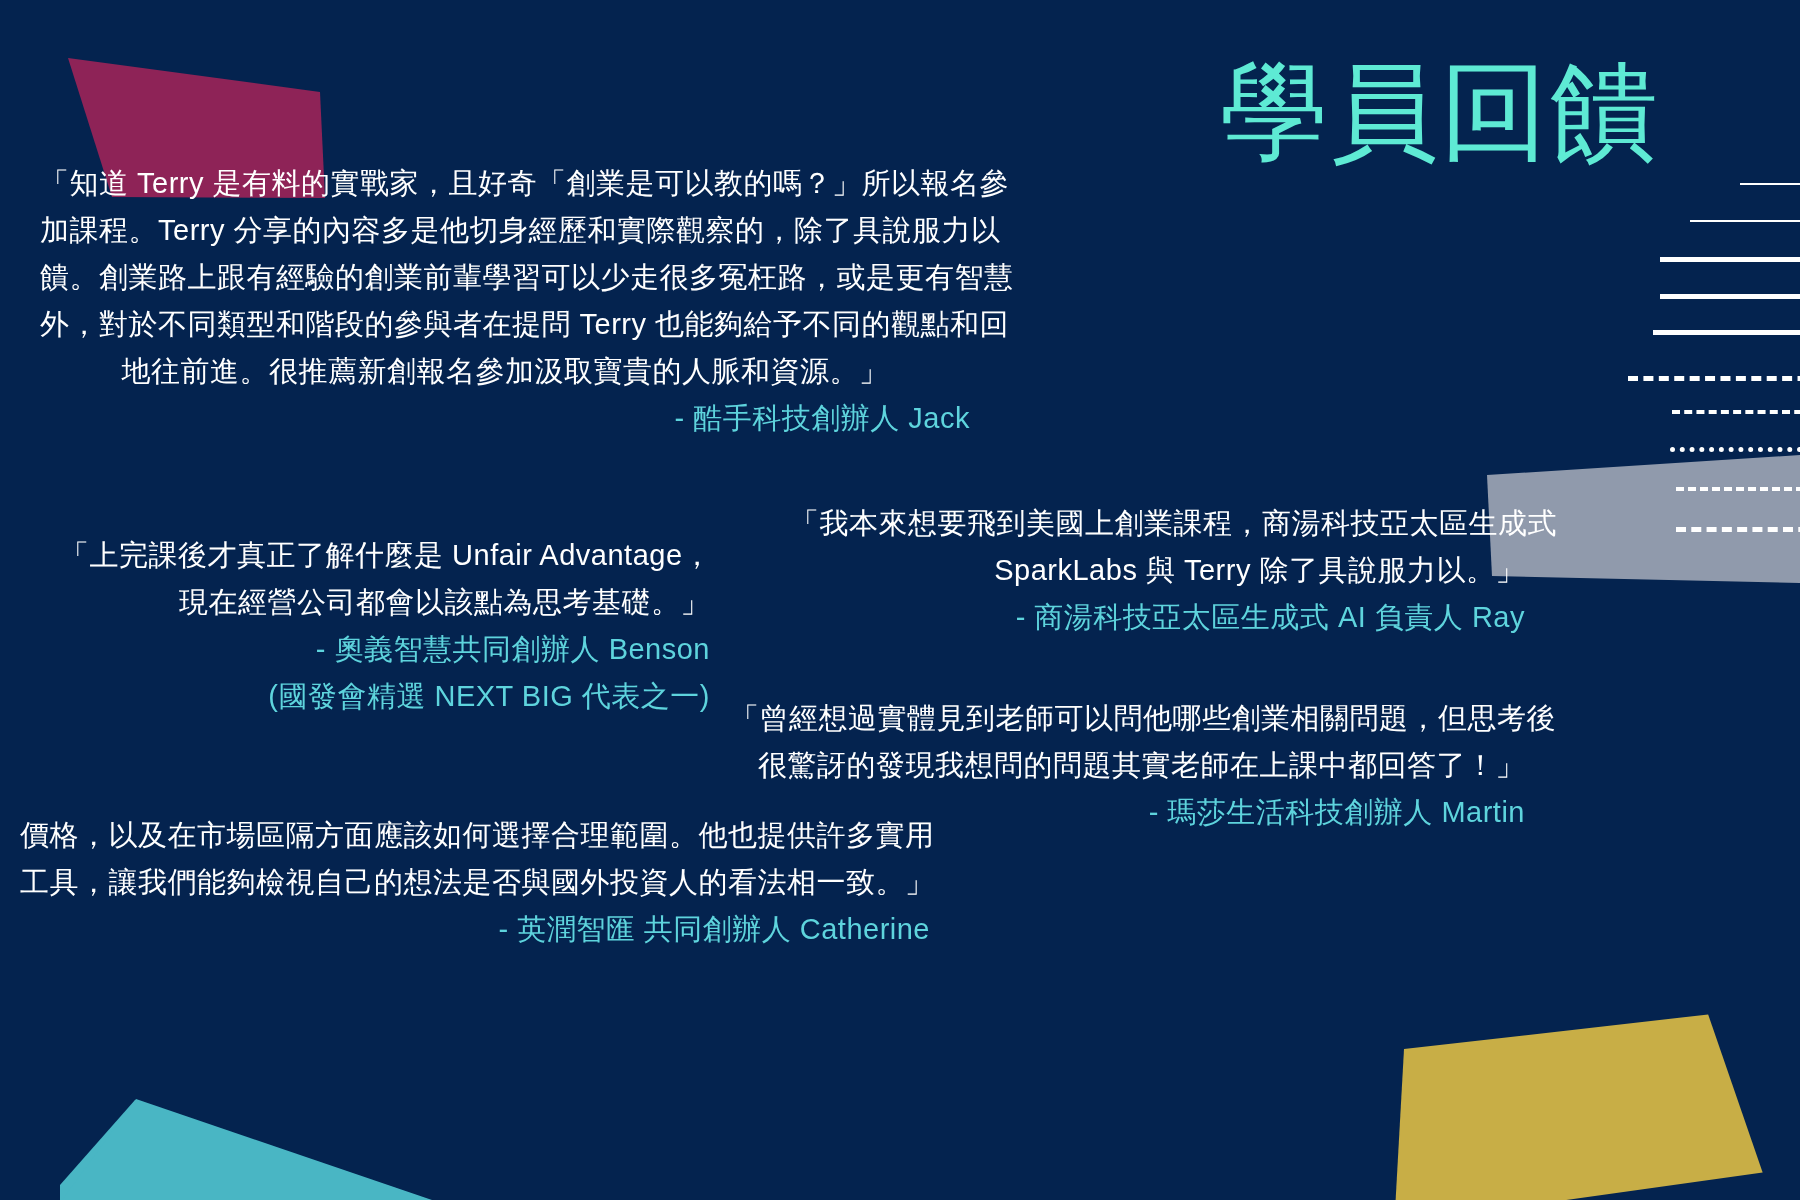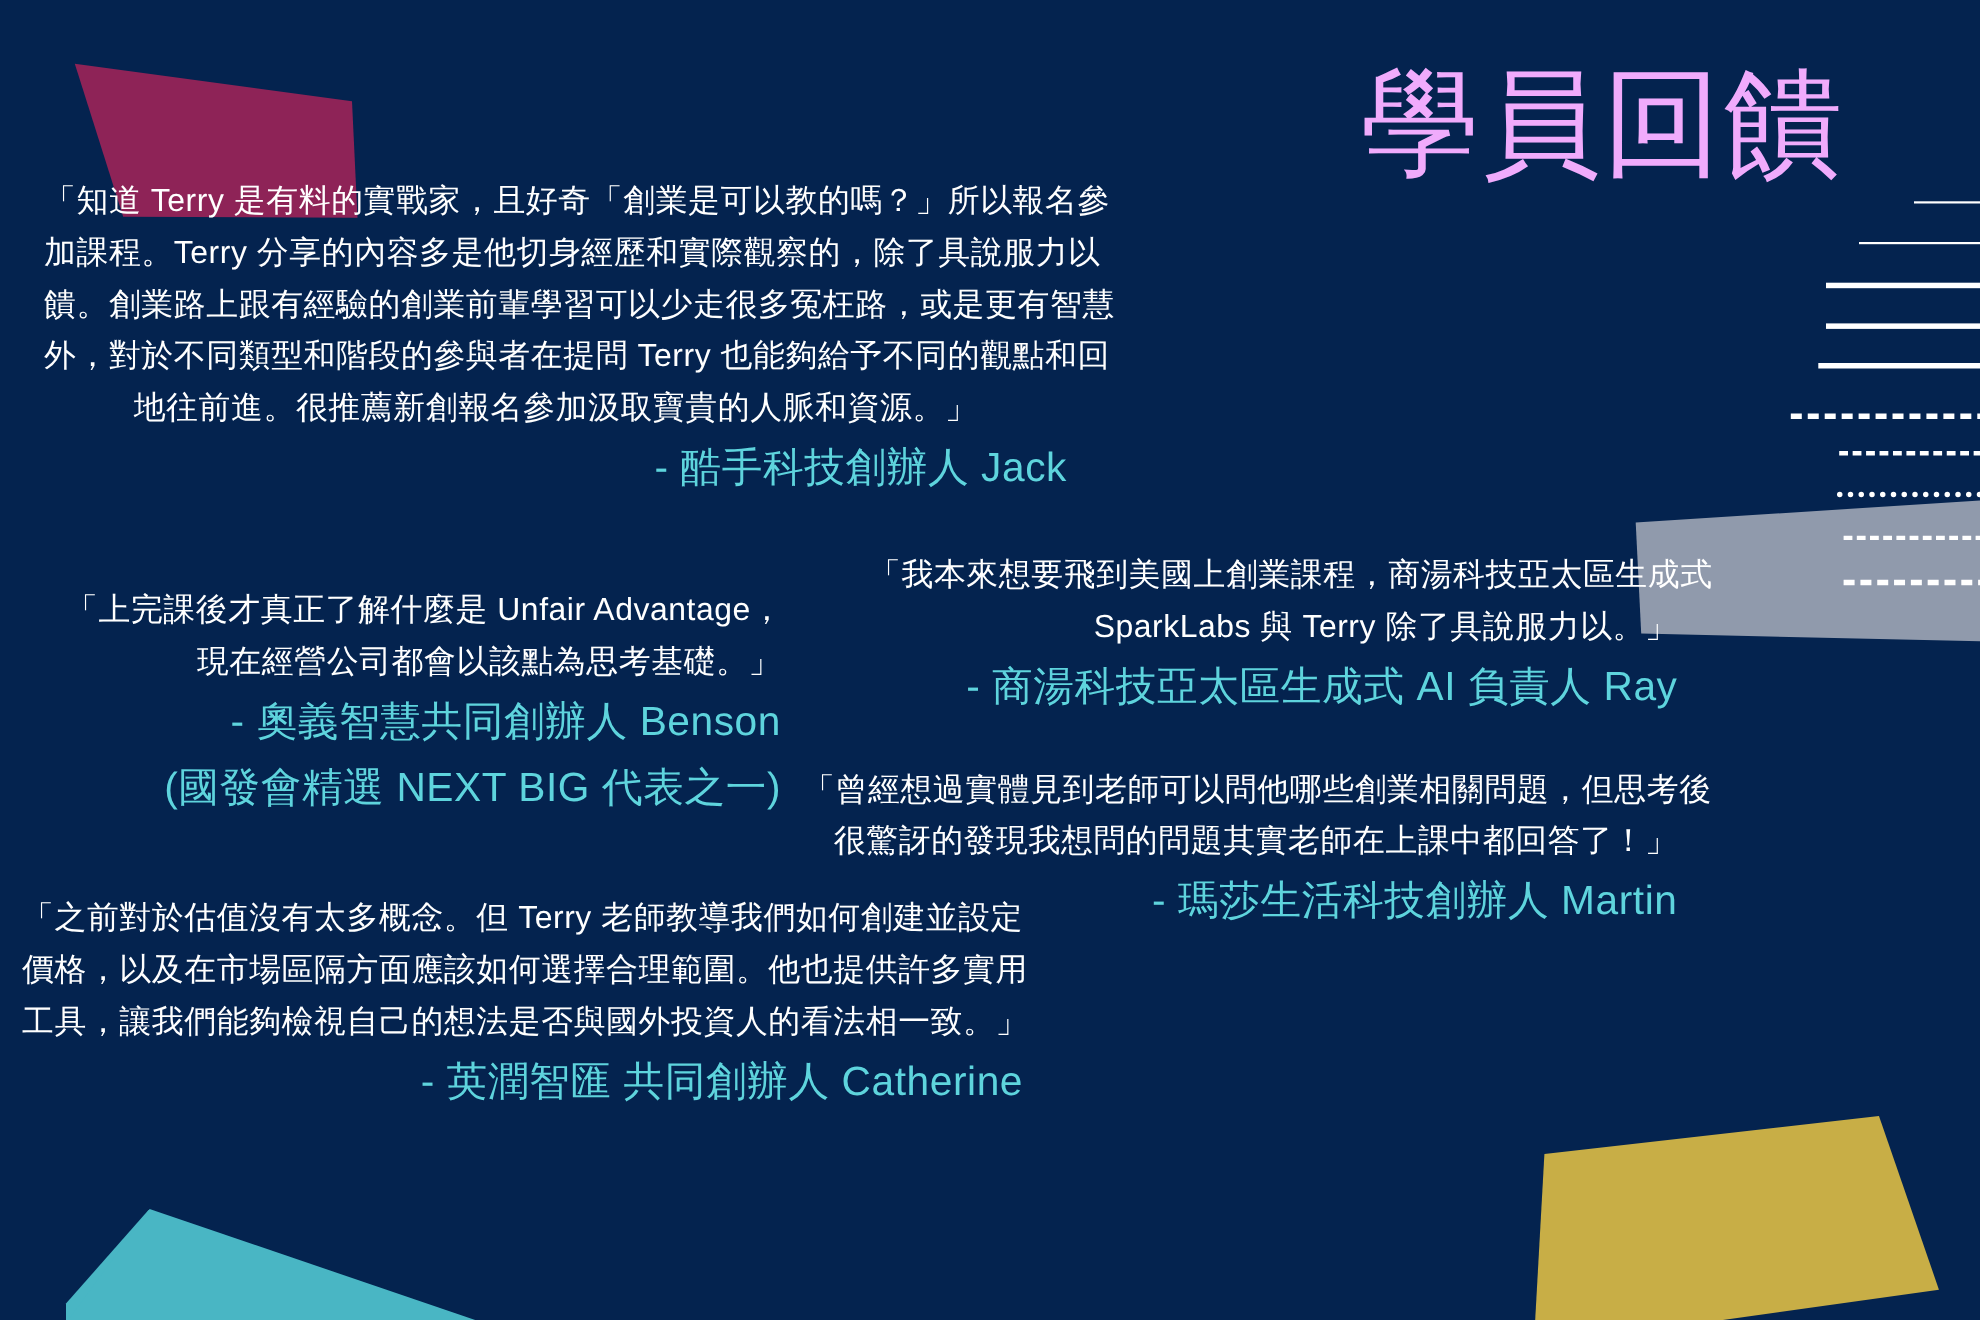--- a/index.html
+++ b/index.html
@@ -27,24 +27,23 @@
   }
 
   
   .title {
     position: absolute;
     left: 1220px;
     top: 58px;
     font-size: 108px;
     line-height: 1.0;
     letter-spacing: 2px;
-    color: #f0abfc;
+    color: #5eead4;
     font-weight: 400;
     white-space: nowrap;
-    margin-left: 17px;
   }
 
   
   .line {
     position: absolute;
     background: #ffffff;
     height: 3px;
   }
   .dline {
     position: absolute;
@@ -63,21 +62,21 @@
   .quote {
     position: absolute;
     color: #ffffff;
     font-size: 29px;
     line-height: 1.62;
     letter-spacing: 0.5px;
   }
   .quote .ln { display: block; white-space: nowrap; }
   .attrib {
     color: #5ed4dd;
-    font-size: 37px;
+    font-size: 29px;
     line-height: 1.62;
     letter-spacing: 0.5px;
     display: block;
     white-space: nowrap;
   }
 
   
   #q-jack      { left: 40px;   top: 160px;  width: 930px; text-align: center; }
   #q-benson    { left: 60px;   top: 532px;  width: 650px; text-align: right; }
   #q-catherine { left: 20px;   top: 812px;  width: 910px; text-align: right; }
@@ -129,21 +128,20 @@
   </div>
 
   <div class="quote" id="q-benson">
     <span class="ln">「上完課後才真正了解什麼是 Unfair Advantage，</span>
     <span class="ln">現在經營公司都會以該點為思考基礎。」</span>
     <span class="attrib">- 奧義智慧共同創辦人 Benson</span>
     <span class="attrib">(國發會精選 NEXT BIG 代表之一)</span>
   </div>
 
   <div class="quote" id="q-catherine">
-    <span class="ln">「之前對於估值沒有太多概念。但 Terry 老師教導我們如何創建並設定</span>
     <span class="ln">價格，以及在市場區隔方面應該如何選擇合理範圍。他也提供許多實用</span>
     <span class="ln">工具，讓我們能夠檢視自己的想法是否與國外投資人的看法相一致。」</span>
     <span class="attrib">- 英潤智匯 共同創辦人 Catherine</span>
   </div>
 
   <div class="quote" id="q-ray">
     <span class="ln">「我本來想要飛到美國上創業課程，商湯科技亞太區生成式</span>
     <span class="ln">SparkLabs 與 Terry 除了具說服力以。」</span>
     <span class="attrib">- 商湯科技亞太區生成式 AI 負責人 Ray</span>
   </div>

